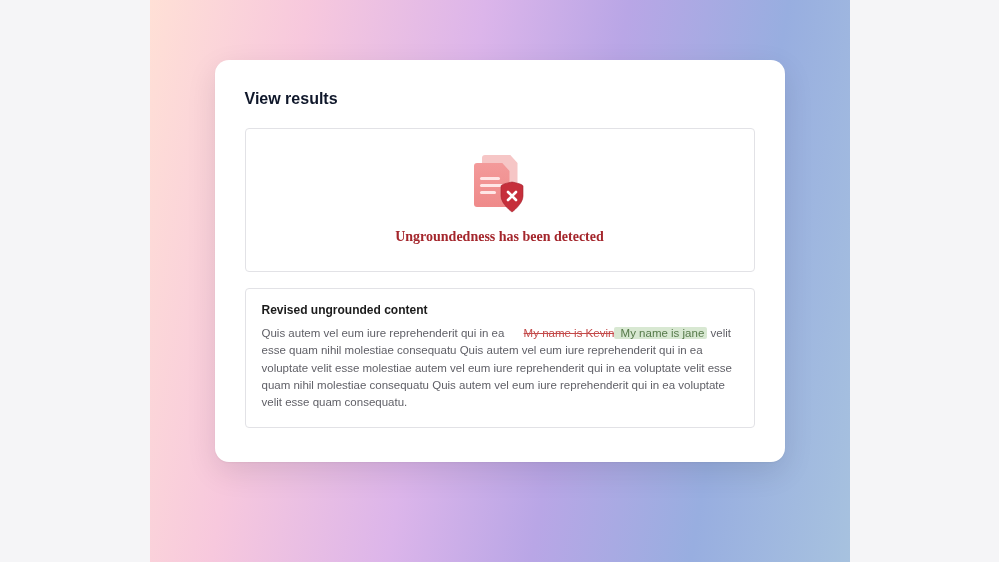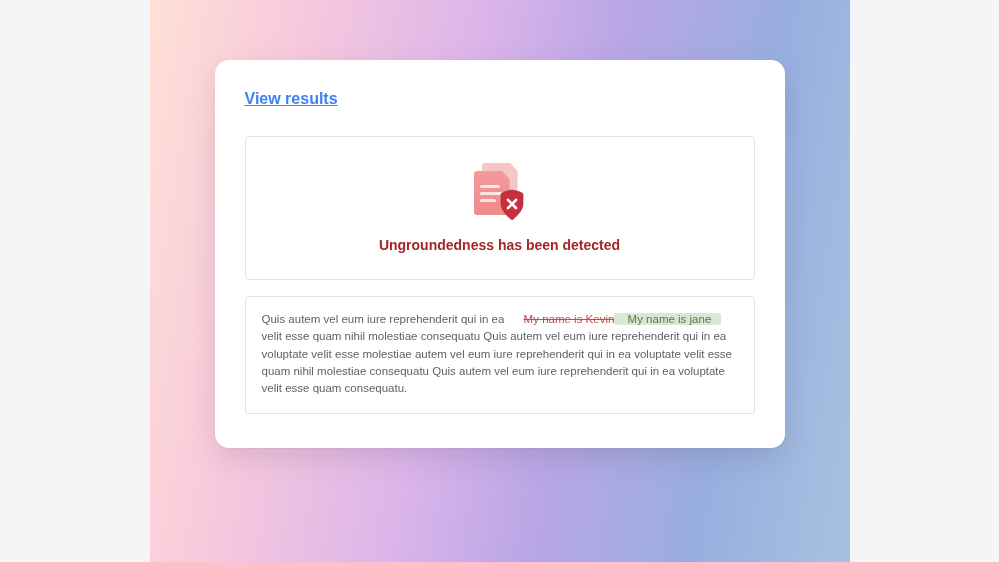--- a/index.html
+++ b/index.html
@@ -26,30 +26,30 @@
       transform: translateX(-50%);
       width: 570px;
       background: #ffffff;
       border-radius: 14px;
       box-shadow: 0 10px 30px rgba(0,0,0,0.10), 0 1px 2px rgba(0,0,0,0.04);
       padding: 30px 30px 34px 30px;
     }
     .card-title {
       font-size: 16px;
       font-weight: 600;
-      color: #3b82f6;
-      margin-bottom: 28px;
-      text-decoration: underline;
+      color: #0f172a;
+      margin-bottom: 20px;
     }
     .result-box {
       border: 1px solid #e2e2e6;
       border-radius: 4px;
       padding: 26px 20px 26px 20px;
       text-align: center;
       margin-bottom: 16px;
+      font-family: Liberation Serif, serif;
     }
     .icon-wrap {
       display: flex;
       justify-content: center;
       margin-bottom: 18px;
     }
     .doc-icon { position: relative; width: 56px; height: 56px; }
     .doc-back {
       position: absolute;
       top: 0; left: 10px;
@@ -105,21 +105,21 @@
     }
     .strike-red {
       color: #c34a4a;
       text-decoration: line-through;
       text-decoration-color: #c34a4a;
       margin-left: 16px;
     }
     .highlight-green {
       background: #d8e8d2;
       color: #567a4a;
-      padding: 0 10px;
+      padding: 0 3px;
       border-radius: 2px;
     }
   </style>
 </head>
 <body>
 
 <div class="gradient-bg">
   <div class="card">
     <div class="card-title">View results</div>
 
@@ -137,18 +137,19 @@
               <path d="M14 1 C14 1 25 3 25 5 L25 15 C25 23 14 31 14 31 C14 31 3 23 3 15 L3 5 C3 3 14 1 14 1 Z" fill="#c62f3b" stroke="#a32530" stroke-width="0.6"></path>
               <path d="M10 11 L18 19 M18 11 L10 19" stroke="#ffffff" stroke-width="2.6" stroke-linecap="round"></path>
             </svg>
           </div>
         </div>
       </div>
       <div class="detection-msg">Ungroundedness has been detected</div>
     </div>
 
     <div class="revised-box">
+      <div class="revised-title">Revised ungrounded content</div>
       <p class="revised-body">
         <span>Quis autem vel eum iure reprehenderit qui in ea </span><span class="strike-red">My name is Kevin</span><span class="highlight-green"> My name is jane</span><span> velit esse quam nihil molestiae consequatu Quis autem vel eum iure reprehenderit qui in ea voluptate velit esse molestiae  autem vel eum iure reprehenderit qui in ea voluptate velit esse quam nihil molestiae consequatu Quis autem vel eum iure reprehenderit qui in ea voluptate velit esse quam consequatu.</span>
       </p>
     </div>
   </div>
 </div>
 
 </body></html>

